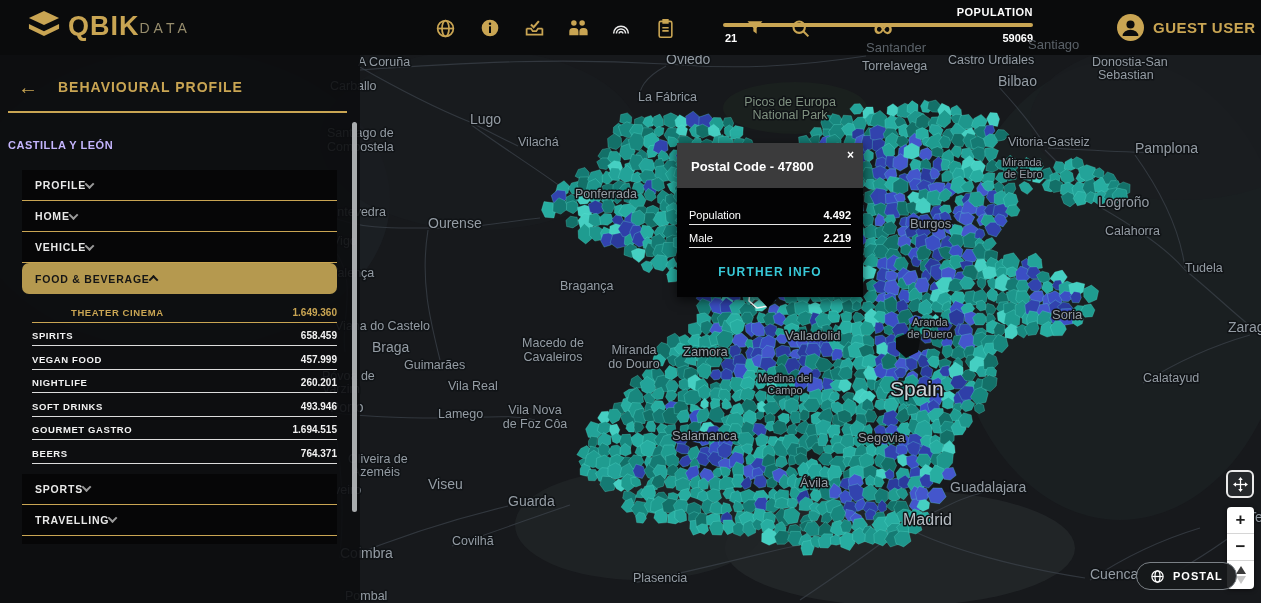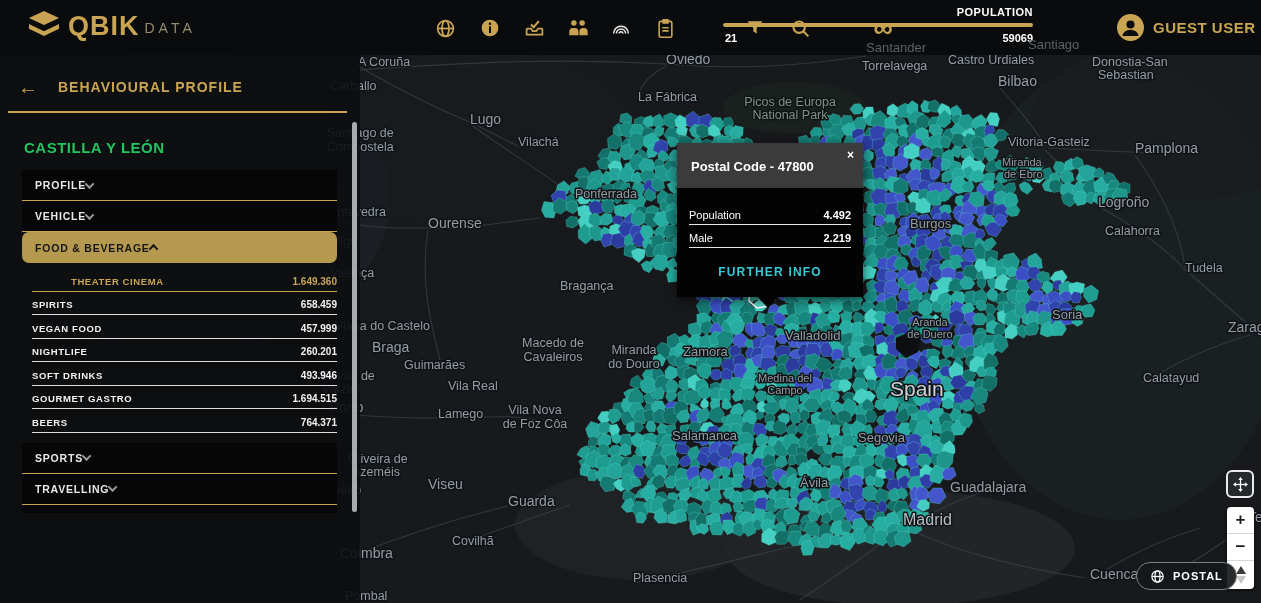--- a/index.html
+++ b/index.html
@@ -7,41 +7,41 @@
   body {
     width:1261px; height:603px; position:relative; overflow:hidden;
     background:#17191c; font-family:"Liberation Sans", sans-serif;
   }
   svg.map-svg { position:absolute; left:0; top:0; z-index:1; }
 
   
   .topbar { position:absolute; left:0; top:0; width:1261px; height:55px; background:#0a0b0c; z-index:30;text-align:center; }
   .logo { position:absolute; left:26px; top:10px; display:flex; align-items:center; }
   .brand-name { font-size:27px; font-weight:900; color:#c9a553; letter-spacing:1px; margin-left:6px; }
-  .brand-suffix { font-size:14px; font-weight:400; color:#978d6d; letter-spacing:4px; margin-left:5px; padding-top:4px; }
+  .brand-suffix { font-size:14px; font-weight:400; color:#978d6d; letter-spacing:4px; padding-top:4px; }
   .tb-icon { position:absolute; top:16px; width:24px; height:24px; display:flex; align-items:center; justify-content:center; cursor:pointer; }
   .inf { font-size:27px; font-weight:700; color:#c9a553; line-height:22px; }
   .pop-slider { position:absolute; left:723px; top:4px; width:310px; height:48px; }
   .pop-label { position:absolute; right:0; top:2px; font-size:11px; font-weight:700; color:#ffffff; letter-spacing:.5px; }
   .pop-track { position:absolute; left:0; right:0; top:19px; height:4px; background:#c9a553; border-radius:2px; cursor:pointer; }
   .pop-min { position:absolute; left:2px; top:28px; font-size:11px; font-weight:600; color:#ffffff; }
   .pop-max { position:absolute; right:0; top:28px; font-size:11px; font-weight:600; color:#ffffff; }
   .avatar { position:absolute; left:1117px; top:14px; width:27px; height:27px; cursor:pointer; }
   .guest { position:absolute; left:1153px; top:19px; font-size:15px; font-weight:800; color:#c9a553; letter-spacing:.5px; cursor:pointer; }
   .ghost { position:absolute; color:#5a6168; font-size:13px; z-index:31; }
   .ghost.santander { left:866px; top:40px; }
   .ghost.bayonne { left:1028px; top:37px; }
 
   
   .sidebar { position:absolute; left:0; top:55px; width:360px; height:548px; background:rgba(12,13,15,0.9); z-index:20; }
   .back-row { position:absolute; left:18px; top:22px; display:flex; align-items:center; gap:20px; }
   .back-arrow { color:#c9a553; font-size:20px; line-height:20px; cursor:pointer; }
   .sb-title { color:#c9a553; font-size:14px; font-weight:800; letter-spacing:1px; }
   .sb-rule { position:absolute; left:8px; top:56px; width:339px; height:2px; background:#c9a553; }
-  .sb-region { position:absolute; left:24px; top:84px; color:#22c55e; font-size:15px; font-weight:800; letter-spacing:.5px; }
+  .sb-region { position:absolute; left:8px; top:84px; color:#c4b5fd; font-size:11px; font-weight:800; letter-spacing:.5px; }
   .acc-wrap { position:absolute; left:22px; top:115px; width:315px; }
   .acc { height:31px; background:#060607; border-bottom:1px solid #c9a553;
          display:flex; align-items:center; justify-content:flex-start; padding:0 13px; cursor:pointer; }
   .acc-label { color:#e9e9e9; font-size:10.5px; font-weight:700; letter-spacing:.8px; }
   .chev { width:7px; height:7px; border-right:2px solid #9a9a9a; border-bottom:2px solid #9a9a9a;
           transform:rotate(45deg) translate(-1px,-1px); }
   .acc.expanded { background:#b5994f; border-bottom:none; border-radius:7px; }
   .acc.expanded .acc-label { color:#151515; }
   .acc.expanded .chev { border-color:#151515; transform:rotate(-135deg) translate(-1px,-1px); }
   .items { margin:5px 0 10px 10px; width:305px; }
@@ -1632,20 +1632,26 @@
   <div class="sb-region">CASTILLA Y LEÓN</div>
   <div class="acc-wrap">
       <div>
         <div class="acc">
           <span class="acc-label">PROFILE</span>
           <span class="chev"></span>
         </div>
       </div>
       <div>
         <div class="acc">
+          <span class="acc-label">HOME</span>
+          <span class="chev"></span>
+        </div>
+      </div>
+      <div>
+        <div class="acc">
           <span class="acc-label">VEHICLE</span>
           <span class="chev"></span>
         </div>
       </div>
       <div>
         <div class="acc expanded">
           <span class="acc-label">FOOD &amp; BEVERAGE</span>
           <span class="chev"></span>
         </div>
         <div class="items">

